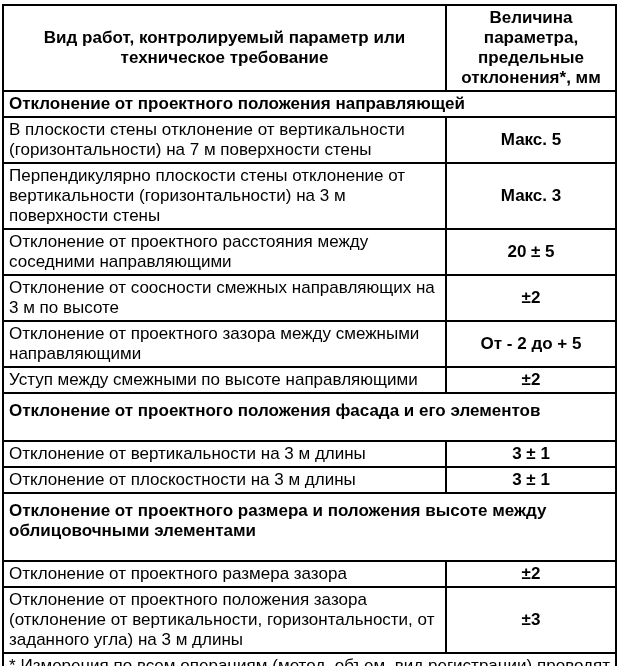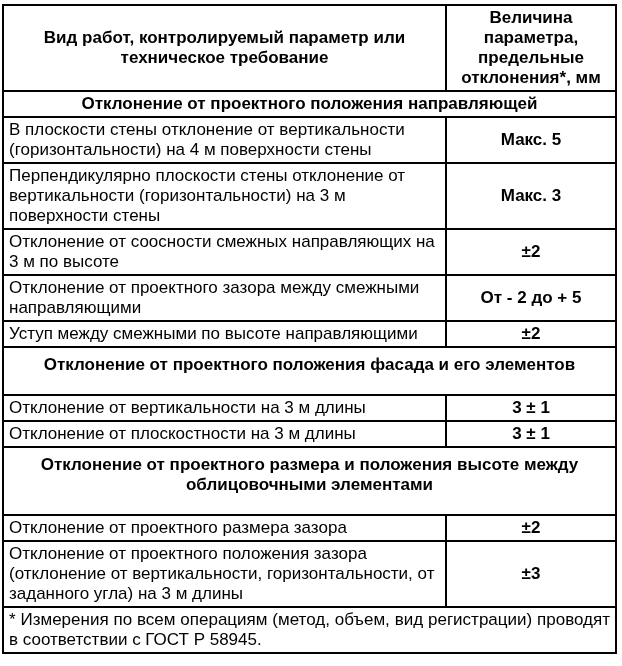--- a/index.html
+++ b/index.html
@@ -26,21 +26,20 @@
     padding: 2px 5px;
     vertical-align: middle;
     overflow: hidden;
   }
   .head-cell {
     text-align: center;
     font-weight: bold;
     padding: 4px 6px;
   }
   .section-cell {
-    text-align: center;
     font-weight: bold;
     padding: 3px 6px;
   }
   .section-cell.pad {
     padding-top: 7px;
     padding-bottom: 19px;
   }
   .param-cell {
     text-align: left;
   }
@@ -66,26 +65,30 @@
     <tbody>
         <tr>
       <th class="head-cell">Вид работ, контролируемый параметр или техническое требование</th>
       <th class="head-cell">Величина параметра, предельные отклонения*, мм</th>
     </tr>
 
     <tr>
       <td class="section-cell" colspan="2">Отклонение от проектного положения направляющей</td>
     </tr>
     <tr>
-      <td class="param-cell">В плоскости стены отклонение от вертикальности (горизонтальности) на 4 м поверхности стены</td>
+      <td class="param-cell">В плоскости стены отклонение от вертикальности (горизонтальности) на 7 м поверхности стены</td>
       <td class="value-cell">Макс. 5</td>
     </tr>
     <tr>
       <td class="param-cell">Перпендикулярно плоскости стены отклонение от вертикальности (горизонтальности) на 3 м поверхности стены</td>
       <td class="value-cell">Макс. 3</td>
+    </tr>
+    <tr>
+      <td class="param-cell">Отклонение от проектного расстояния между соседними направляющими</td>
+      <td class="value-cell">20 ± 5</td>
     </tr>
     <tr>
       <td class="param-cell">Отклонение от соосности смежных направляющих на 3 м по высоте</td>
       <td class="value-cell">±2</td>
     </tr>
     <tr>
       <td class="param-cell">Отклонение от проектного зазора между смежными направляющими</td>
       <td class="value-cell">От - 2 до + 5</td>
     </tr>
     <tr>

